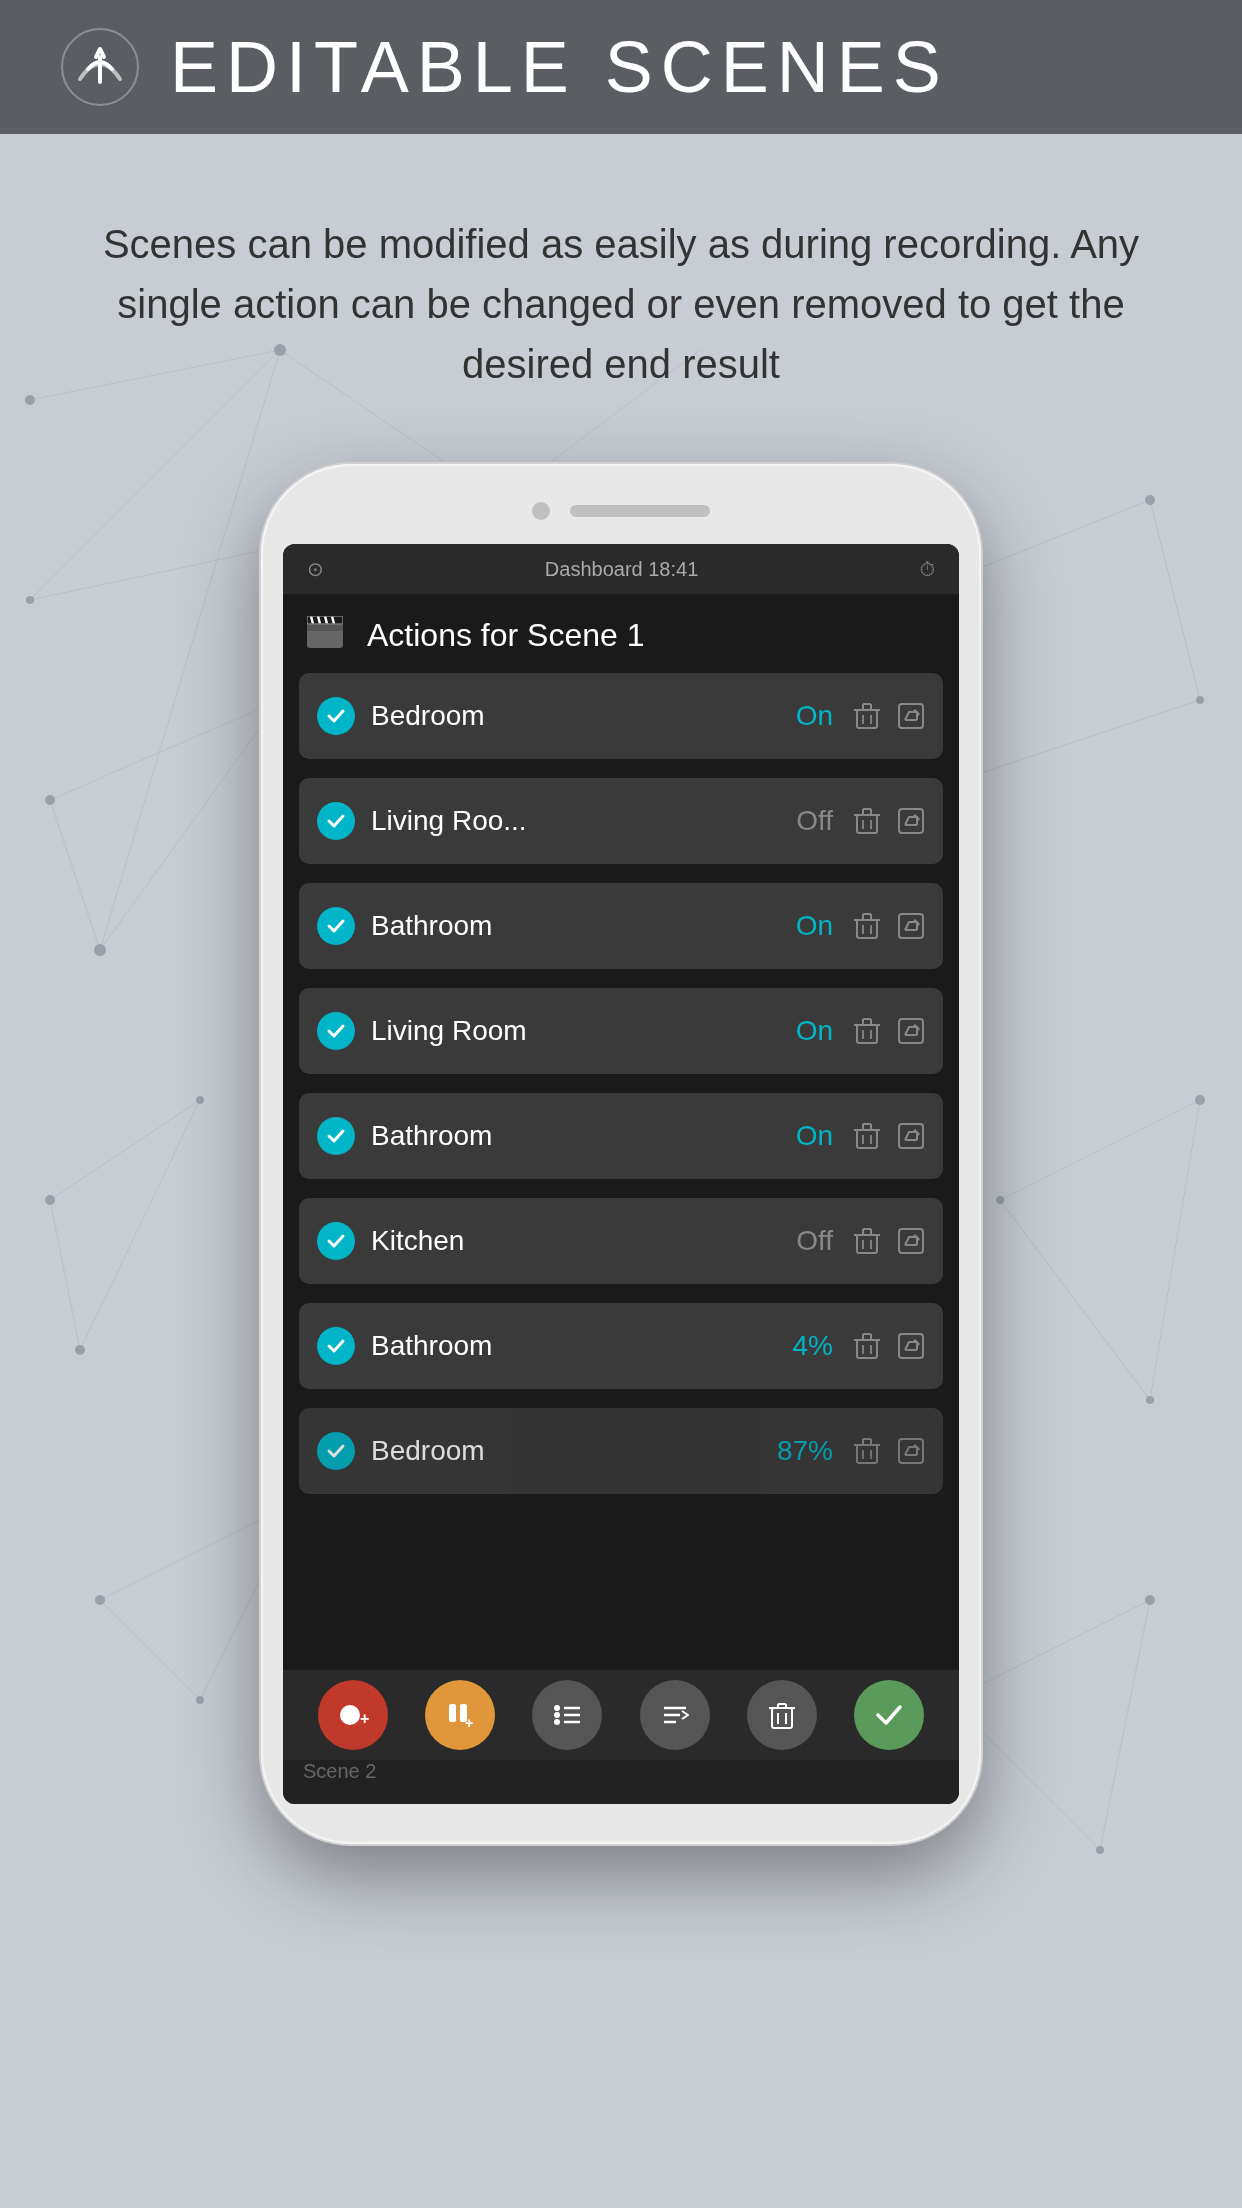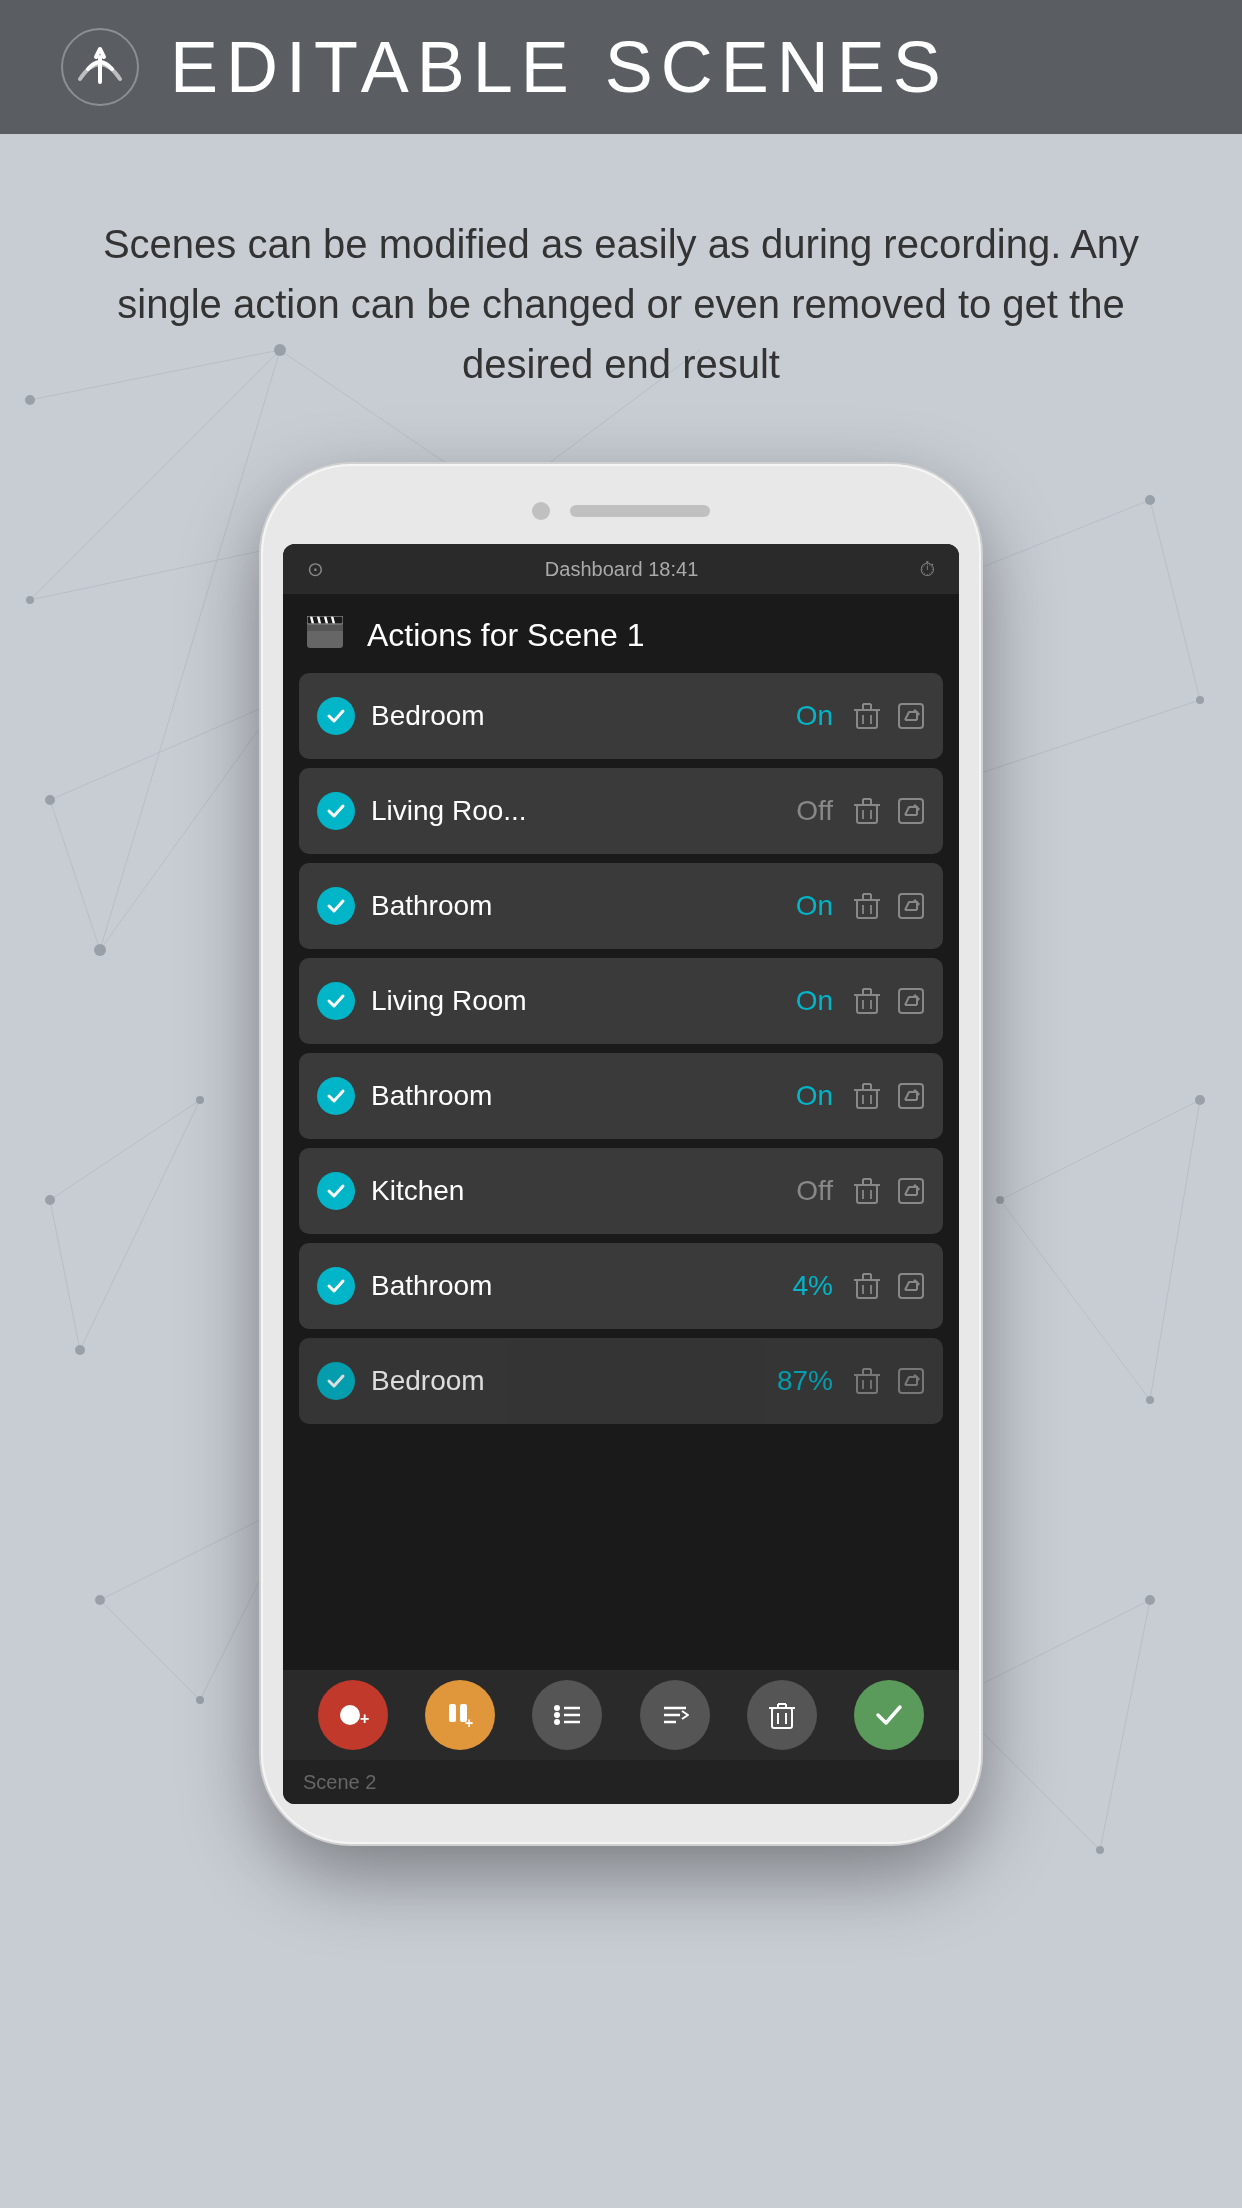--- a/index.html
+++ b/index.html
@@ -158,21 +158,21 @@
       color: #ffffff;
       font-size: 32px;
       font-weight: 500;
     }
 
     
     .actions-list {
       flex: 1;
       display: flex;
       flex-direction: column;
-      gap: 1px;
+      gap: 11px;
       padding: 0 16px;
       overflow: hidden;
     }
 
     .action-row {
       background: #3a3a3a;
       border-radius: 10px;
       height: 86px;
       display: flex;
       align-items: center;
@@ -279,21 +279,21 @@
     .toolbar-btn.check-done {
       background: #5a9a5a;
       color: white;
     }
 
     
     .bottom-scene-label {
       background: #222;
       height: 44px;
       display: flex;
-      align-items: center;
+      align-items: flex-start;
       padding: 0 20px;
       flex-shrink: 0;
     }
 
     .bottom-scene-text {
       color: #666;
       font-size: 20px;
     }
 
     

